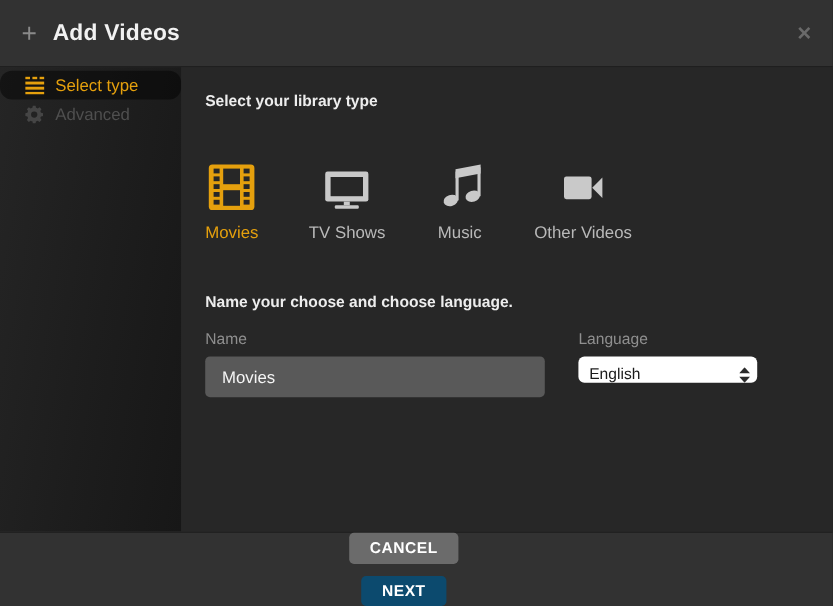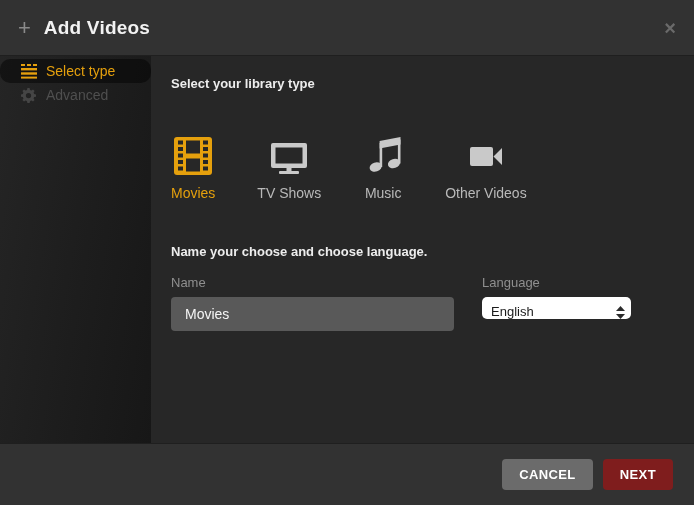--- a/index.html
+++ b/index.html
@@ -62,28 +62,29 @@
     border-radius:5px; display:flex; align-items:flex-end; padding:0 6px 0 9px;
     cursor:pointer;
   }
   .lang-select .sel-text { flex:1; color:#1b1b1b; font-size:13px; }
   
   .footer {
     position:absolute; top:443px; left:0; width:694px; height:62px;
     background:#323232; border-top:1px solid #1f1f1f;
     display:flex; align-items:center; justify-content:flex-end; gap:10px;
     padding-right:21px;
+    flex-direction:column;
   }
   .btn {
     height:31px; border:none; border-radius:4px; color:#fff;
     font-family:inherit; font-size:13px; font-weight:700; letter-spacing:.4px;
     padding:0 17px; cursor:pointer;
   }
   .btn-cancel { background:#6b6b6b; }
-  .btn-next { background:#7f1d1d; }
+  .btn-next { background:#0c4a6e; }
   svg { display:block; }
 </style>
 </head>
 <body>
 
 <div class="header">
   <span class="plus-glyph">+</span>
   <span class="dlg-title">Add Videos</span>
   <span class="close-x">×</span>
 </div>

